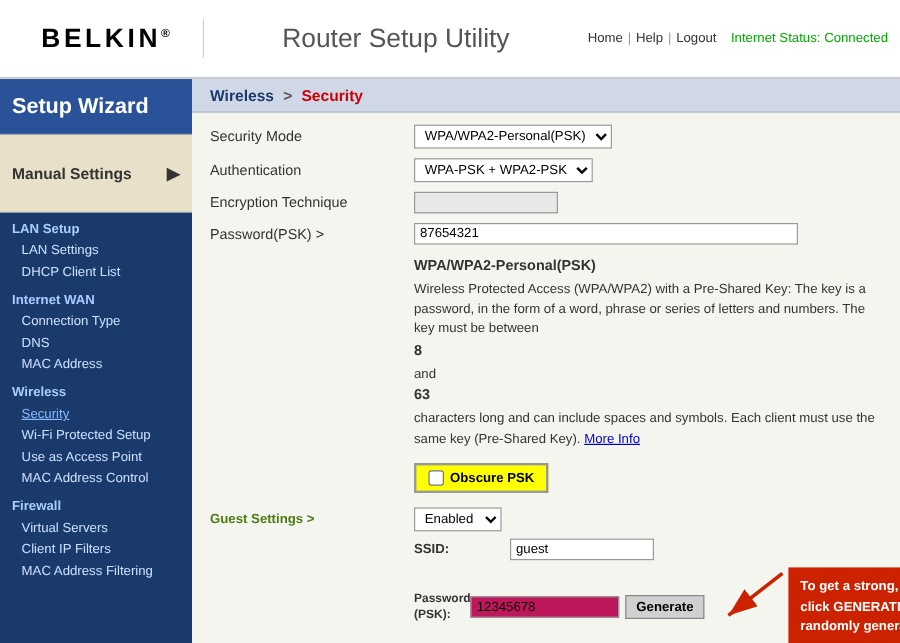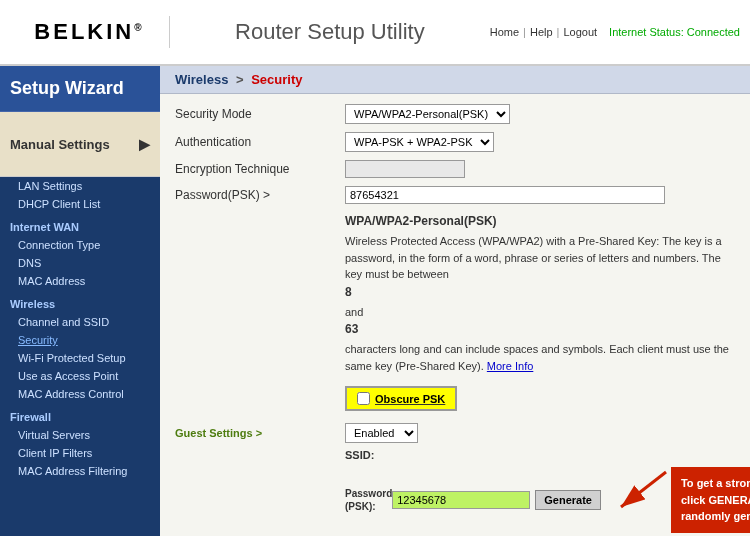--- a/index.html
+++ b/index.html
@@ -95,21 +95,21 @@
     #password-row input { width: 320px; }
 
     .info-box {
       background: #f5f5f0; border: none; margin: 5px 0 8px 170px;
       font-size: 11px; line-height: 1.5; color: #333; max-width: 420px;
     }
     .info-box strong { font-size: 12px; display: block; margin-bottom: 3px; }
     .info-box a { color: #0000cc; }
 
     #obscure-psk-row {
-      display: flex; align-items: flex-start; margin: 12px 0; text-decoration: underline;
+      display: flex; align-items: flex-start; margin: 12px 0;
     }
     #obscure-psk-btn {
       background: #ffff00; border: 2px solid #999; padding: 4px 10px;
       font-size: 11px; font-weight: bold; cursor: pointer; display: flex;
       align-items: center; gap: 5px;
     }
     #obscure-psk-btn input[type="checkbox"] { margin: 0; }
 
     .guest-row { display: flex; align-items: center; margin-bottom: 6px; }
     .guest-label { width: 170px; font-size: 11px; font-weight: bold; color: #4d7c0f; flex-shrink: 0; }
@@ -162,30 +162,30 @@
 
   <div id="sidebar">
     <div id="setup-wizard">
       <span>Setup Wizard</span>
     </div>
     <div id="manual-settings">
       <span>Manual Settings</span>
       <span class="arrow">▶</span>
     </div>
 
+    <div class="sidebar-section-title">LAN Setup</div>
     <div class="sidebar-item">LAN Settings</div>
     <div class="sidebar-item">DHCP Client List</div>
 
     <div class="sidebar-section-title">Internet WAN</div>
     <div class="sidebar-item">Connection Type</div>
     <div class="sidebar-item">DNS</div>
     <div class="sidebar-item">MAC Address</div>
 
     <div class="sidebar-section-title">Wireless</div>
-    <div class="sidebar-item">Channel and SSID</div>
     <div class="sidebar-item active">Security</div>
     <div class="sidebar-item">Wi-Fi Protected Setup</div>
     <div class="sidebar-item">Use as Access Point</div>
     <div class="sidebar-item" id="mac-address-control">MAC Address Control</div>
 
     <div class="sidebar-section-title">Firewall</div>
     <div class="sidebar-item">Virtual Servers</div>
     <div class="sidebar-item">Client IP Filters</div>
     <div class="sidebar-item">MAC Address Filtering</div>
   </div>
@@ -254,25 +254,26 @@
       <div class="guest-row">
         <div class="guest-label">Guest Settings &gt;</div>
         <select>
           <option>Enabled</option>
           <option>Disabled</option>
         </select>
       </div>
 
       <div id="ssid-row">
         <div class="field-label" style="width:80px;font-size:11px;font-weight:bold;">SSID:</div>
+        <input type="text" value="guest" style="width: 120px;">
       </div>
 
       <div id="psk-row">
         <div class="field-label" style="width:80px;font-size:10px;font-weight:bold;line-height:1.3;">Password<br>(PSK):</div>
-        <input type="text" class="highlight" value="12345678" style="width: 138px; background: #bef264;">
+        <input type="text" class="highlight" value="12345678" style="width: 124px; background: #be185d;">
         <button class="generate-btn" style="background:#d0d0d0;border:1px solid #888;padding:3px 8px;font-size:11px;cursor:pointer;margin-left:5px;font-weight:bold;">Generate</button>
 
         <div style="position:relative; margin-left: 10px; display:flex; align-items:flex-start;">
           <svg width="60" height="50">
             <defs>
               <marker id="arrowhead" markerWidth="8" markerHeight="6" refX="8" refY="3" orient="auto">
                 <polygon points="0 0, 8 3, 0 6" fill="#cc2200"></polygon>
               </marker>
             </defs>
             <line x1="55" y1="5" x2="10" y2="40" stroke="#cc2200" stroke-width="3" marker-end="url(#arrowhead)"></line>

